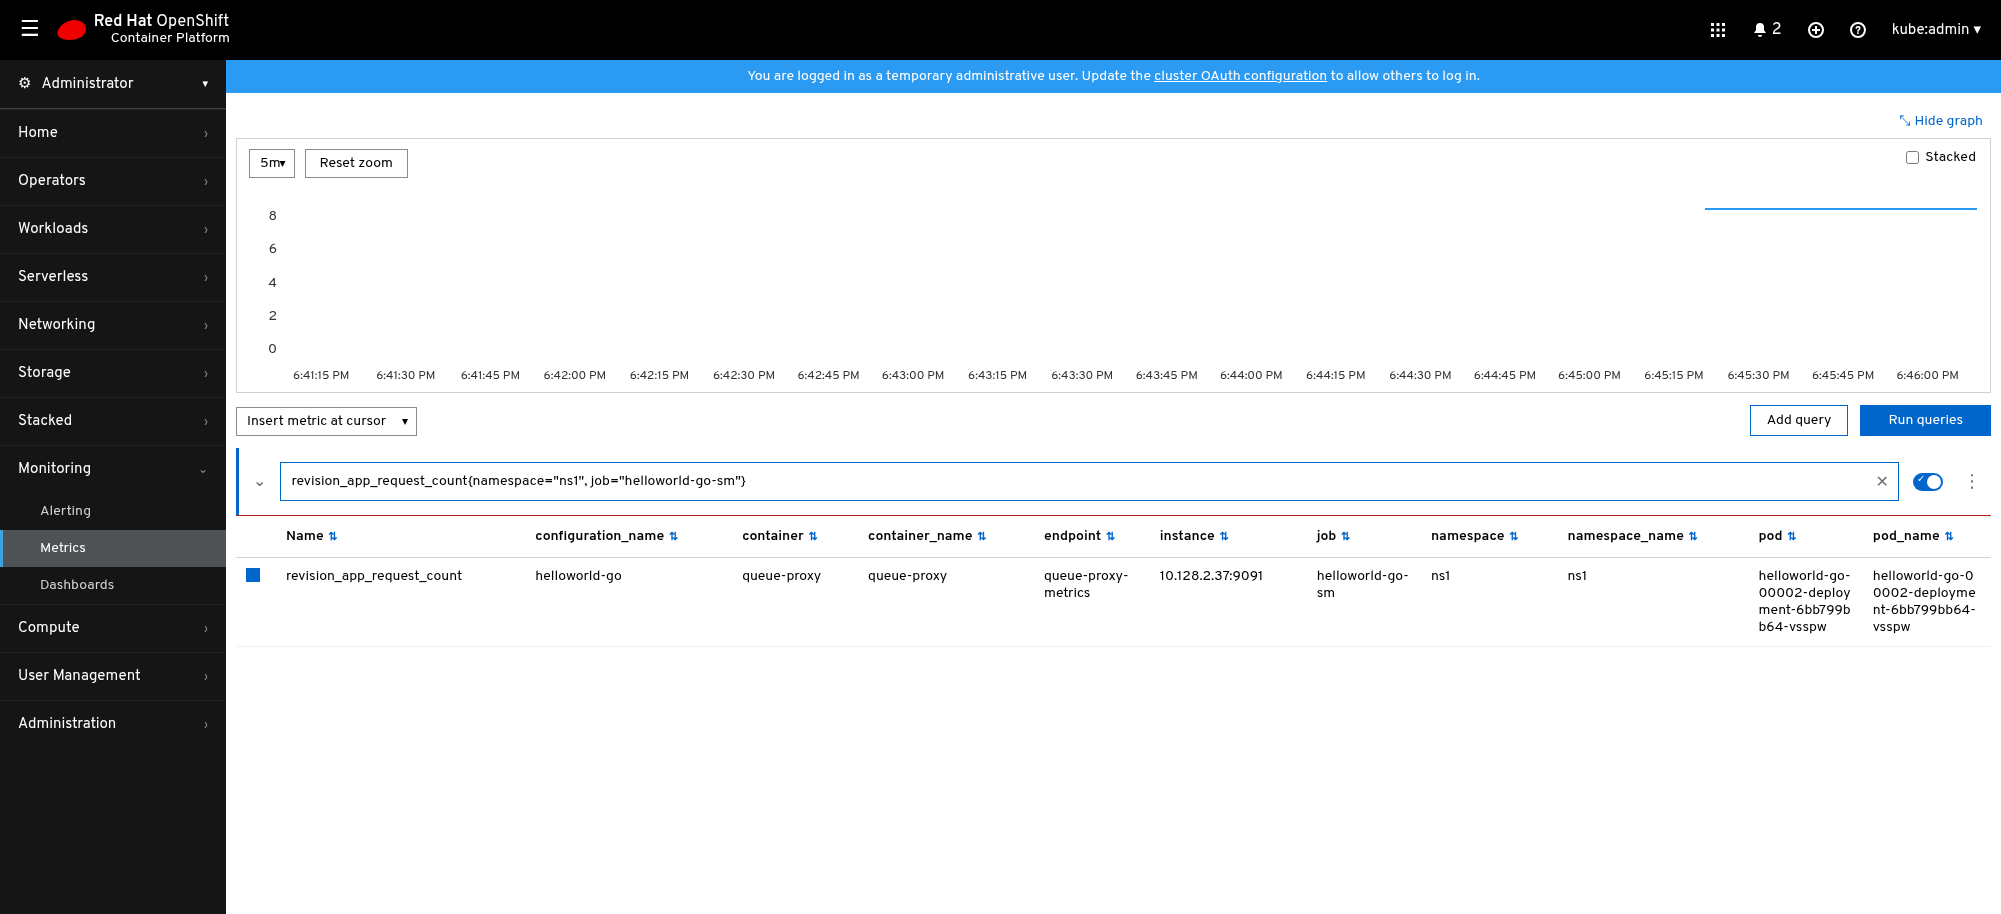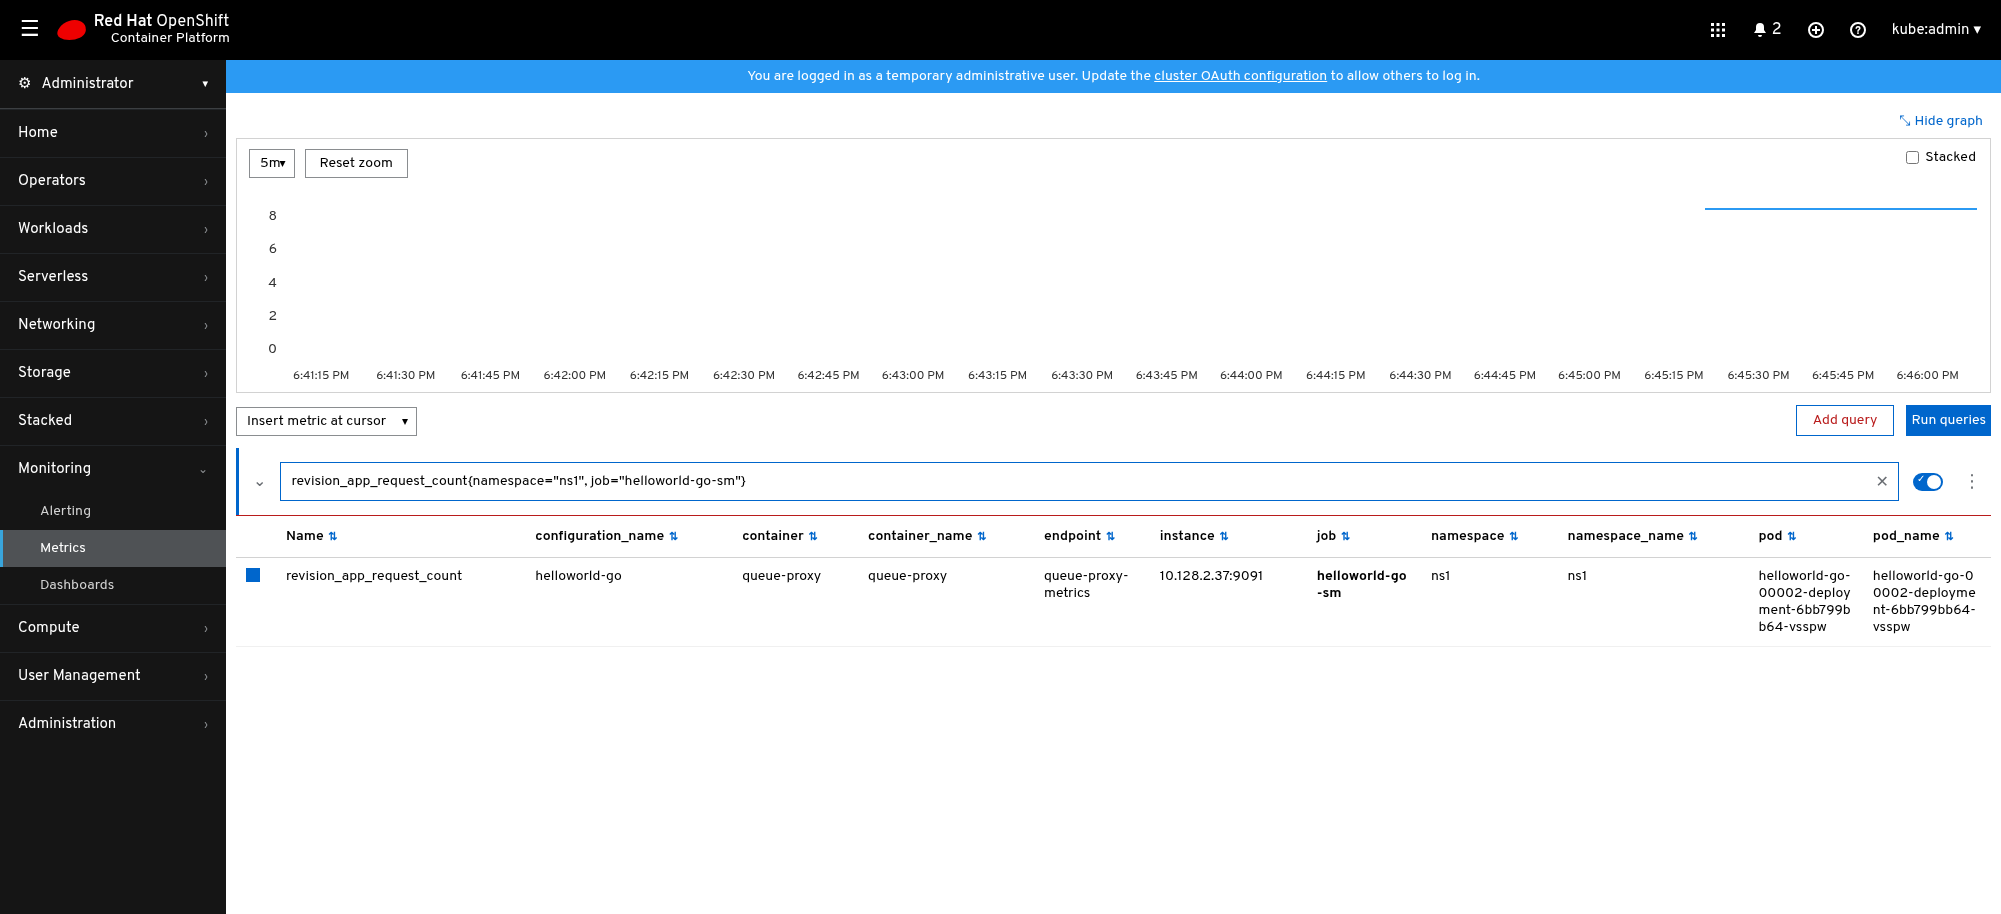--- a/index.html
+++ b/index.html
@@ -56,22 +56,22 @@
 .y-labels { position: absolute; left: -26px; top: 0; height: 150px; width: 24px; display: flex; flex-direction: column; justify-content: space-between; text-align: right; font-size: 14px; color: #333; }
 .grid-zone { position: absolute; left: 0; right: 0; top: 0; height: 150px; border-right: 1px solid transparent; }
 .x-labels { position: absolute; left: 0; right: 8px; bottom: 4px; display: flex; font-size: 12px; color: #333; white-space: nowrap; }
 .xl { flex: 1; text-align: center; }
 .data-line { position: absolute; background: #2b9af3; height: 2px; }
 
 .query-bar { display: flex; align-items: flex-end; gap: 12px; padding: 12px 0 12px 0; }
 .insert-metric { border: 1px solid #8a8d90; padding: 5px 30px 5px 10px; font-size: 14px; background: #fff; position: relative; cursor: pointer; }
 .insert-metric::after { content: "▾"; position: absolute; right: 8px; top: 50%; transform: translateY(-50%); font-size: 12px; }
 .query-bar-spacer { flex: 1; }
-.btn-blue-outline { border: 1px solid #06c; background: #fff; color: #b91c1c; padding: 6px 16px; font-size: 14px; cursor: pointer; }
-.btn-blue { border: 1px solid #06c; background: #06c; color: #fff; padding: 6px 4px; font-size: 14px; cursor: pointer; }
+.btn-blue-outline { border: 1px solid #06c; background: #fff; color: #000000; padding: 6px 16px; font-size: 14px; cursor: pointer; }
+.btn-blue { border: 1px solid #06c; background: #06c; color: #fff; padding: 6px 27px; font-size: 14px; cursor: pointer; }
 
 .query-row { display: flex; align-items: center; gap: 14px; border-left: 3px solid #06c; padding: 14px 4px 14px 14px; }
 .expand-caret { font-size: 16px; color: #6a6e73; cursor: pointer; }
 .query-input-wrap { flex: 1; position: relative; }
 .query-input { width: 100%; border: 1px solid #06c; outline: none; padding: 10px 36px 10px 10px; font-size: 14px; font-family: inherit; }
 .query-clear { position: absolute; right: 10px; top: 50%; transform: translateY(-50%); font-size: 16px; color: #6a6e73; cursor: pointer; }
 .toggle { width: 30px; height: 18px; background: #06c; border-radius: 10px; position: relative; cursor: pointer; }
 .toggle::after { content: "✓"; position: absolute; left: 4px; top: 0px; font-size: 10px; color: #fff; }
 .toggle .knob { width: 14px; height: 14px; background: #fff; border-radius: 50%; position: absolute; right: 2px; top: 2px; }
 .kebab { font-size: 18px; color: #6a6e73; cursor: pointer; padding: 0 6px; }
@@ -302,21 +302,21 @@
             </thead>
           <tbody id="tbody">
               <tr>
                 <td><span class="cbx"></span></td>
                 <td>revision_app_request_count</td>
                 <td>helloworld-go</td>
                 <td>queue-proxy</td>
                 <td>queue-proxy</td>
                 <td style="max-width: 90px; word-break: break-all;">queue-proxy-metrics</td>
                 <td>10.128.2.37:9091</td>
-                <td style="max-width: 90px; word-break: break-all; font-weight: bold;">helloworld-go-sm</td>
+                <td style="max-width: 90px; word-break: break-all;">helloworld-go-sm</td>
                 <td>ns1</td>
                 <td>ns1</td>
                 <td style="max-width: 90px; word-break: break-all;">helloworld-go-00002-deployment-6bb799bb64-vsspw</td>
                 <td style="max-width: 90px; word-break: break-all;">helloworld-go-00002-deployment-6bb799bb64-vsspw</td>
               </tr>
             </tbody>
         </table>
       </div>
       <div class="hscroll">
           <div class="hscroll-inner"></div>

